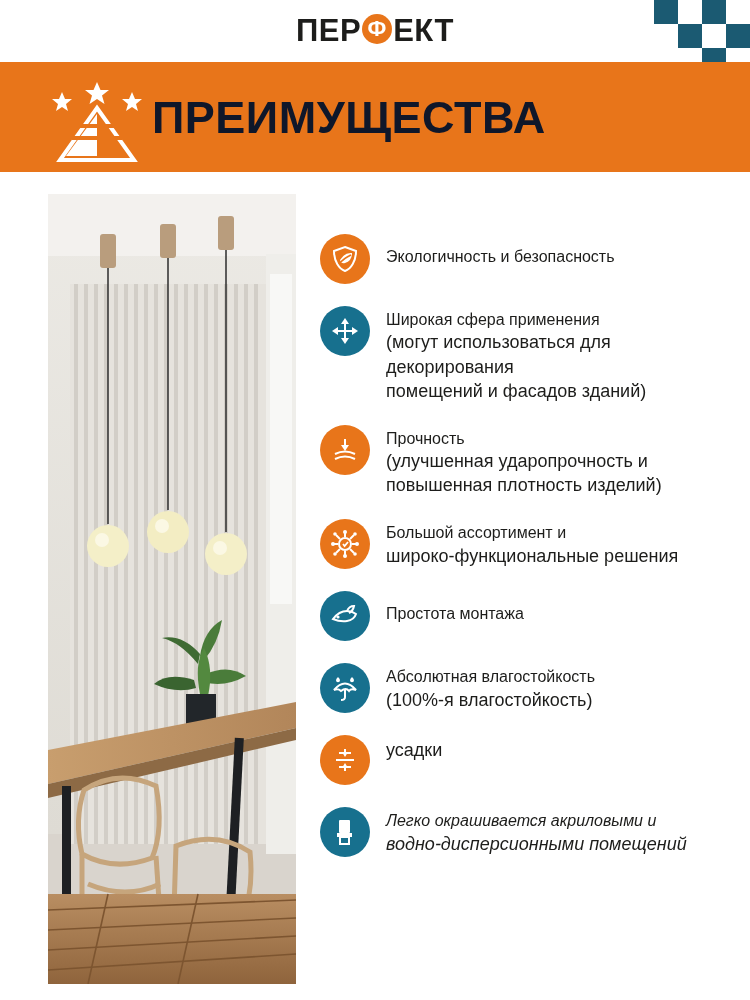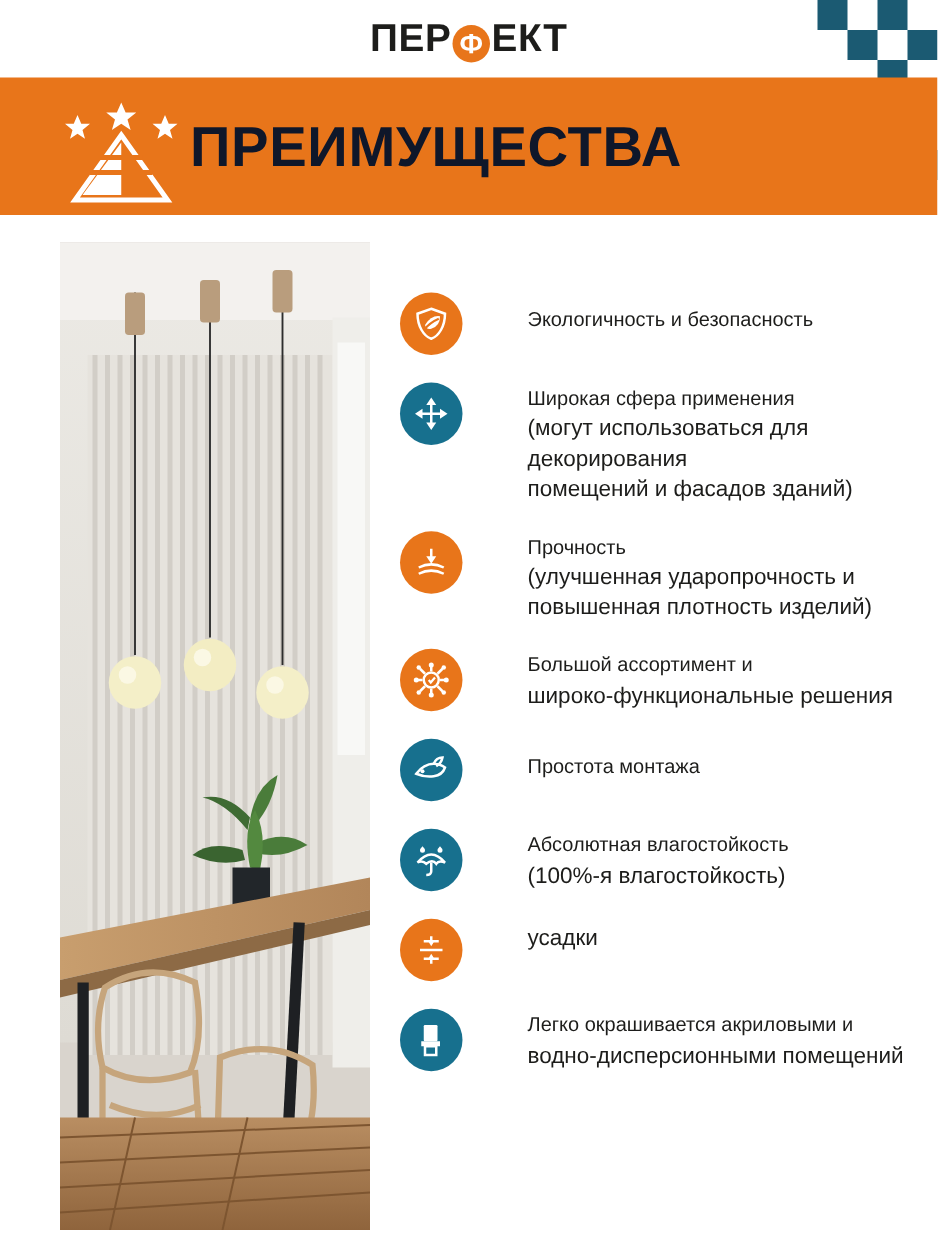--- a/index.html
+++ b/index.html
@@ -30,21 +30,21 @@
     display: flex;
     align-items: center;
     justify-content: center;
   }
   .brand-logo {
     font-size: 31px;
     font-weight: bold;
     letter-spacing: 0.5px;
     color: #1d1d1b;
     display: flex;
-    align-items: flex-end;
+    align-items: flex-start;
   }
   .brand-logo .mark {
     display: inline-flex;
     align-items: center;
     justify-content: center;
     width: 30px;
     height: 30px;
     border-radius: 50%;
     background: #e8751a;
     color: #ffffff;
@@ -119,21 +119,20 @@
   .benefits {
     position: absolute;
     left: 320px;
     top: 62px;
     width: 410px;
   }
   .benefit {
     display: flex;
     align-items: flex-start;
     margin-bottom: 22px;
-    gap: 36px;
   }
   .benefit .badge {
     flex: 0 0 auto;
     width: 50px;
     height: 50px;
     border-radius: 50%;
     display: flex;
     align-items: center;
     justify-content: center;
     margin-right: 16px;
@@ -146,21 +145,21 @@
   .benefit .line {
     color: #1d1d1b;
     font-size: 18px;
     line-height: 1.34;
     white-space: pre-line;
   }
   .benefit .line.first { font-size: 16px; }
 
   .b1 .texts { padding-top: 12px; }
   .b4 .texts { padding-top: 12px; }
-  .b8 .texts { padding-top: 3px; }
+  .b8 .texts { padding-top: 3px; font-style: italic; }
 </style>
 </head>
 <body>
 
 <div class="page">
 
   <div class="brand-bar">
     <div class="brand-logo">
       <span>ПЕР</span>
         <span class="mark">Ф</span>

